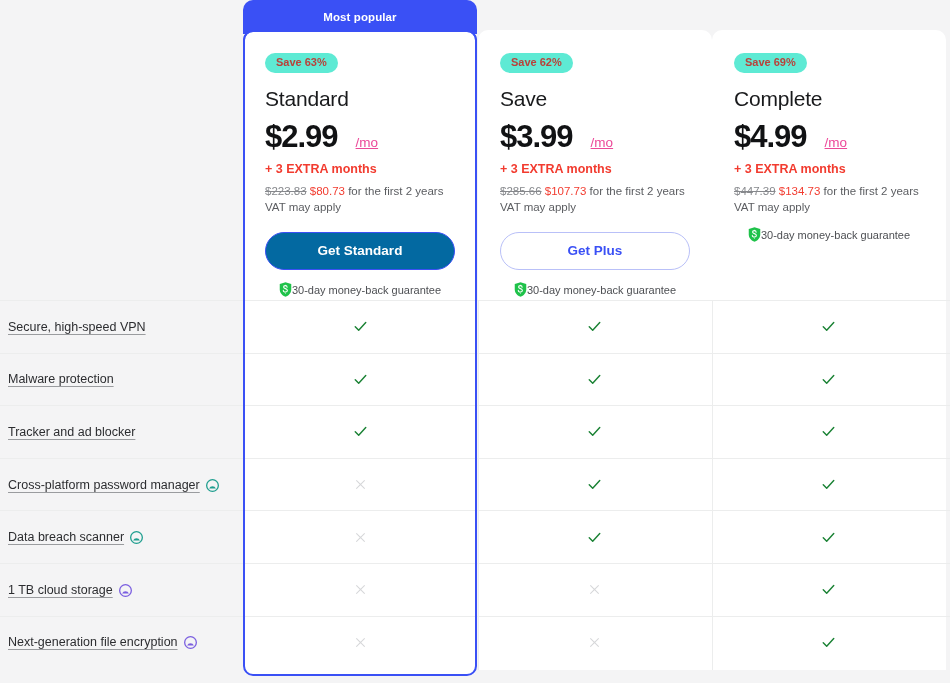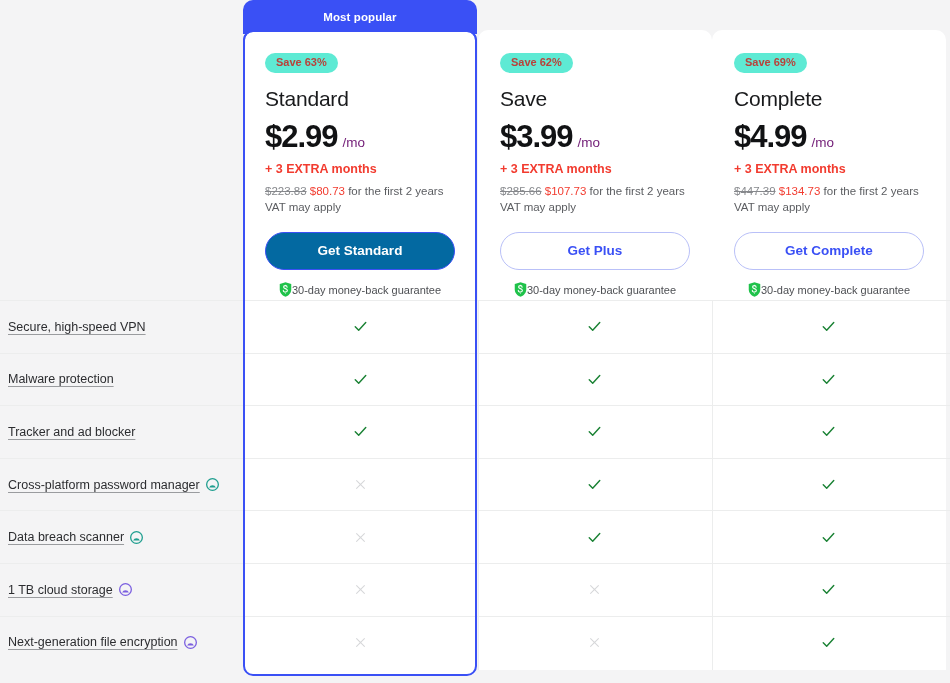--- a/index.html
+++ b/index.html
@@ -113,22 +113,23 @@
     align-items: baseline;
   }
   .price-main {
     font-size: 31px;
     font-weight: bold;
     color: #111214;
     letter-spacing: -1px;
   }
   .price-per {
     font-size: 13.5px;
-    color: #701a75;
-    margin-left: 5px;
+    color: #ec4899;
+    margin-left: 18px;
+    text-decoration: underline;
   }
 
   
   .extra-months {
     margin-top: 7px;
     font-size: 12.5px;
     color: #f23b2f;
     font-weight: bold;
   }
 
@@ -190,21 +191,21 @@
     align-items: center;
   }
   .frow:first-child { border-top: 1px solid #eceded; }
 
   .fname {
     width: 243px;
     padding-left: 8px;
     font-size: 12.5px;
     color: #2c2d30;
     display: flex;
-    align-items: center;
+    align-items: flex-end;
     gap: 6px;
   }
   .fname .txt {
     text-decoration: underline;
     text-decoration-color: #9a9c9f;
     text-underline-offset: 2.5px;
     text-decoration-thickness: 1px;
   }
 
   .fcell {
@@ -344,21 +345,20 @@
           <span class="price-per">/mo</span>
         </div>
         <div class="extra-months">+ 3 EXTRA months</div>
         <div class="terms">
           <span class="old">$447.39</span>
           <span class="new">$134.73</span>
           <span>for the first 2 years</span>
           <br>
           <span>VAT may apply</span>
         </div>
-        <button class="cta">Get Complete</button>
         <div class="guarantee">
           <svg class="shield-ic" viewBox="0 0 20 24">
             <path d="M10 0.5 L19.2 3.3 V11.5 C19.2 17.6 14.9 22 10 23.5 C5.1 22 0.8 17.6 0.8 11.5 V3.3 Z" fill="#1fc24a"></path>
             <path d="M10 4.6 v1.1 M10 17.3 v1.1" stroke="#ffffff" stroke-width="1.5"></path>
             <path d="M12.6 8.2 c0-1.5-1.2-2.4-2.8-2.4 -1.7 0-2.9 0.9-2.9 2.3 0 1.4 1.1 2 2.9 2.5 1.9 0.5 3.2 1.2 3.2 2.9 0 1.6-1.4 2.6-3.2 2.6 -1.9 0-3.3-1-3.3-2.7" stroke="#ffffff" stroke-width="1.7" fill="none" stroke-linecap="round"></path>
           </svg>
           <span>30-day money-back guarantee</span>
         </div>
       </div>
     </div>

